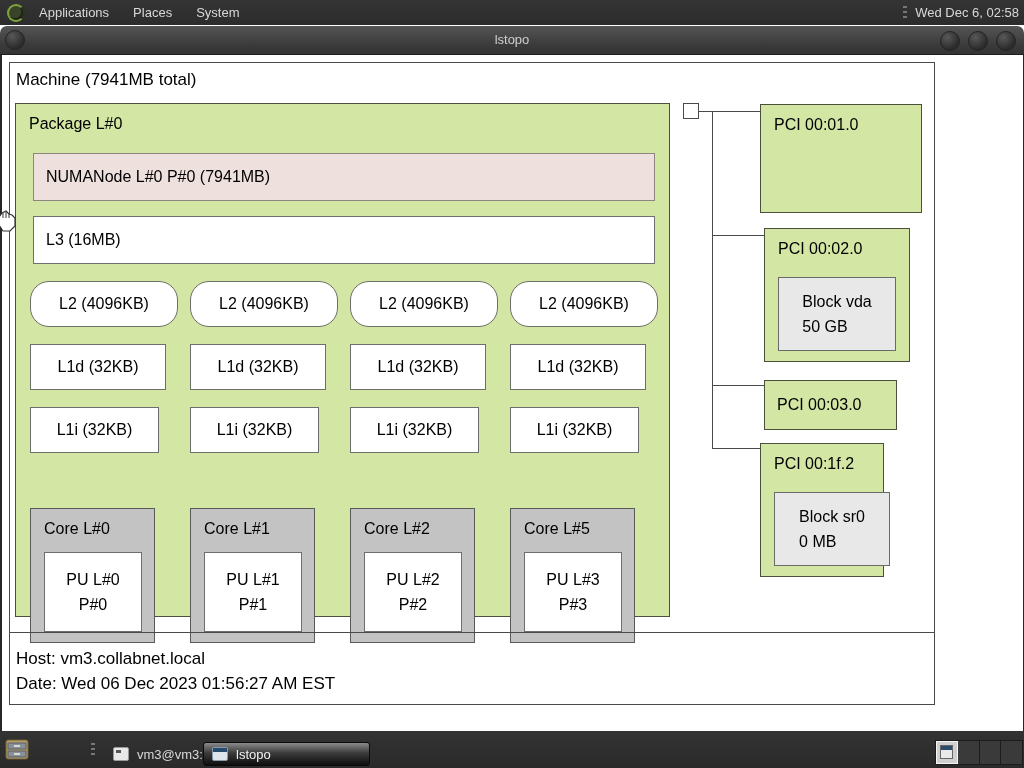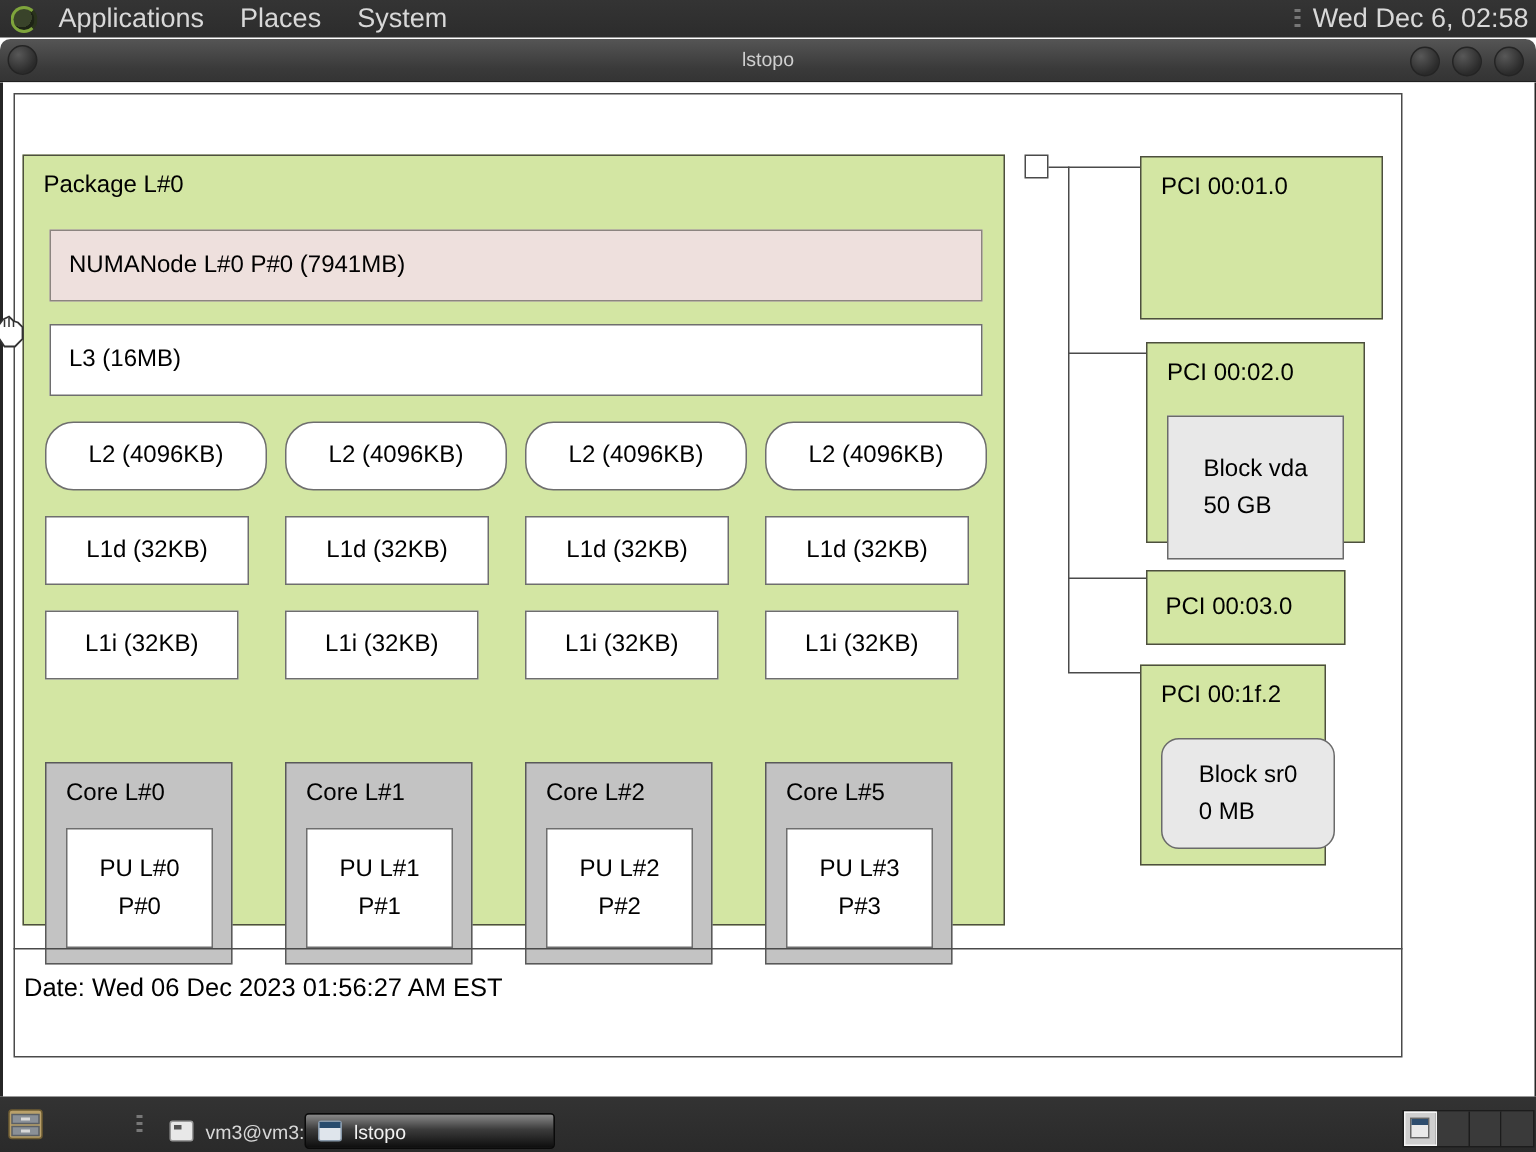--- a/index.html
+++ b/index.html
@@ -1,21 +1,21 @@
 <!DOCTYPE html>
 <html style="--pkg-green: #d3e6a3; --numa-pink: #eee0dd; --core-gray: #c3c3c3; --dev-gray: #e8e8e8; --panel-bg: #2f2f2f; --border-dark: #4a4a4a;"><head>
 <meta charset="utf-8">
 <style>
   * { margin:0; padding:0; box-sizing:border-box; }
   html,body { width:1024px; height:768px; overflow:hidden; }
   body { font-family:"Liberation Sans", sans-serif; background:#ffffff; position:relative; }
 
   
   .panel-top { position:absolute; left:0; top:0; width:1024px; height:25px;
-    background:linear-gradient(#343434,#2c2c2c); color:#d8d8d8; font-size:18px;
+    background:linear-gradient(#343434,#2c2c2c); color:#d8d8d8; font-size:13px;
     display:flex; align-items:center; }
   .logo { width:18px; height:18px; border-radius:50%; margin-left:7px;
     background:radial-gradient(circle at 40% 40%, #39432a 55%, #1d2315 56%);
     border:2px solid #7fa53c; border-right-color:#2a331c; }
   .menus { display:flex; gap:24px; margin-left:14px; }
   .menu-item { cursor:default; }
   .clock-area { position:absolute; right:5px; top:0; height:25px; display:flex; align-items:center; gap:8px; }
   .handle { width:4px; height:14px;
     background:repeating-linear-gradient(#777 0 2px, transparent 2px 5px); }
 
@@ -64,22 +64,22 @@
   .hline, .vline { position:absolute; background:#4a4a4a; }
   .hline { height:1px; } .vline { width:1px; }
   .hostbridge { position:absolute; left:681px; top:48px; width:16px; height:16px;
     background:#fff; border:1px solid #4a4a4a; }
 
   .pci1 { left:758px; top:49px; width:162px; height:109px; }
   .pci2 { left:762px; top:173px; width:146px; height:134px; }
   .pci3 { left:762px; top:325px; width:133px; height:50px; }
   .pci4 { left:758px; top:388px; width:124px; height:134px; }
   .dev1 { left:13px; top:52px; width:134px; height:44px; }
-  .dev2 { left:13px; top:48px; width:118px; height:96px; }
-  .dev4 { left:13px; top:48px; width:116px; height:74px;border-radius:12px; }
+  .dev2 { left:13px; top:48px; width:118px; height:74px; }
+  .dev4 { left:13px; top:48px; width:116px; height:74px; }
   .dev-lines { text-align:left; line-height:25px; }
 
   .cursor-hand { position:absolute; left:-6px; top:155px; width:24px; height:26px; }
 
   
   .panel-bottom { position:absolute; left:0; top:731px; width:1024px; height:37px;
     background:linear-gradient(#333333,#2a2a2a); color:#d8d8d8; font-size:13px; }
   .show-desktop { position:absolute; left:4px; top:7px; width:26px; height:23px; }
   .pb-handle { position:absolute; left:91px; top:12px; }
   .task { position:absolute; top:11px; height:24px; display:flex; align-items:center;
@@ -122,20 +122,21 @@
   <div class="wm-btns">
     <div class="wm-btn"></div>
     <div class="wm-btn"></div>
     <div class="wm-btn"></div>
   </div>
 </div>
 
 <div class="content">
 
   <div class="machine-box"></div>
+  <div class="machine-label">Machine (7941MB total)</div>
 
   <div class="box green package">
     <div class="toplab">Package L#0</div>
 
     <div class="box pink numa vctr">
       <span>NUMANode L#0 P#0 (7941MB)</span>
     </div>
 
     <div class="box whitebg l3 vctr">
       <span>L3 (16MB)</span>
@@ -248,20 +249,21 @@
     <div class="box devbg dev4 ctr">
       <div class="dev-lines">
           <div>Block sr0</div>
           <div>0 MB</div>
         </div>
     </div>
   </div>
 
   <div class="legend-sep"></div>
   <div class="legend">
+    <div>Host: vm3.collabnet.local</div>
     <div>Date: Wed 06 Dec 2023 01:56:27 AM EST</div>
   </div>
 
   <svg class="cursor-hand" viewBox="0 0 24 26">
     <path d="M6 3 L10 1 L13 4 L16 5 L19 8 L19 16 L14 21 L7 21 L3 15 L3 7 Z" fill="#ffffff" stroke="#333" stroke-width="1.2"></path>
     <path d="M7 8 L7 3 M10 8 L10 2 M13 8 L13 4" stroke="#333" stroke-width="1" fill="none"></path>
   </svg>
 </div>
 
 <div class="panel-bottom">

